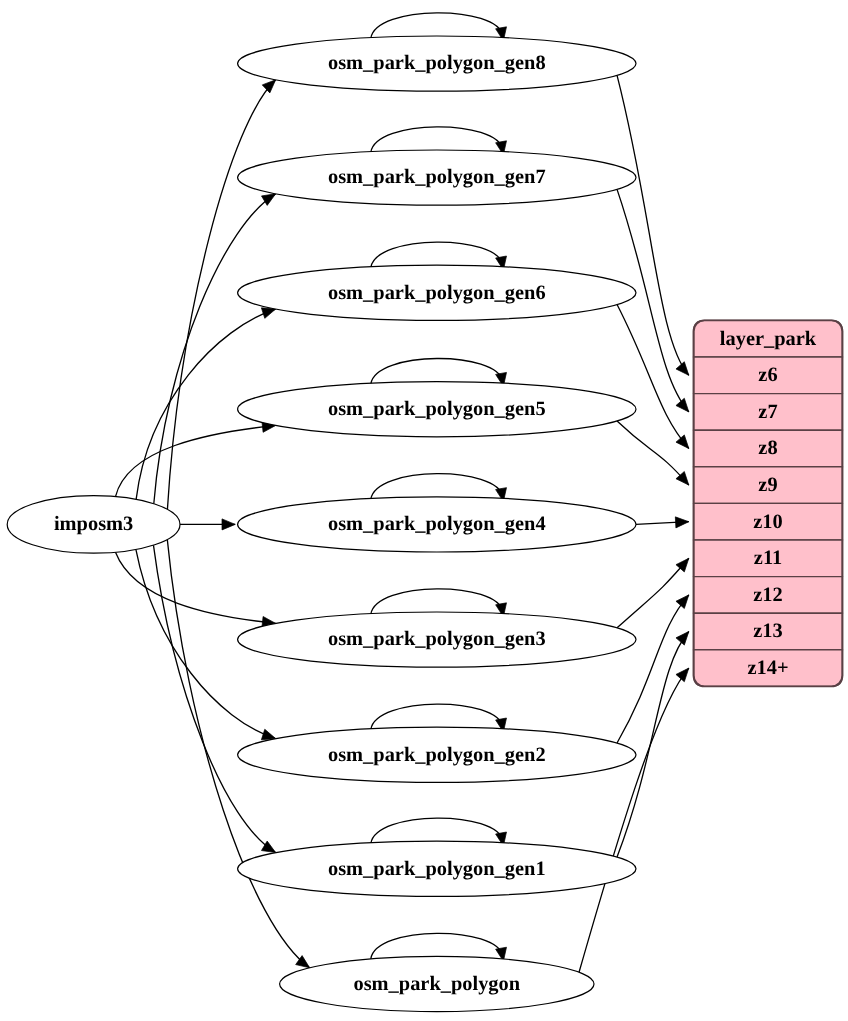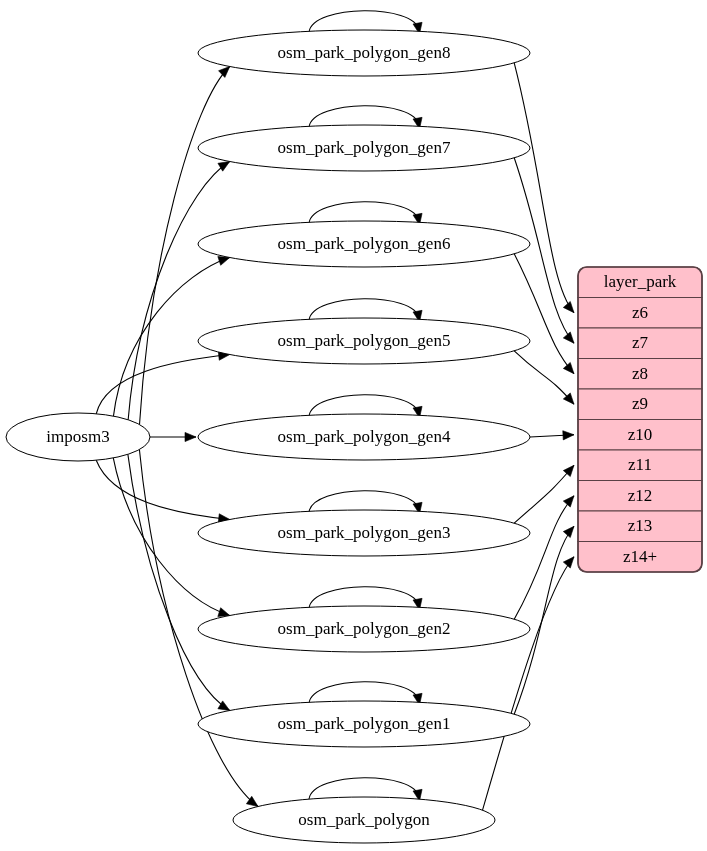--- a/index.html
+++ b/index.html
@@ -10,20 +10,21 @@
   body {
     width: 707px;
     height: 851px;
     font-family: "Liberation Serif", "DejaVu Serif", serif;
     overflow: hidden;
   }
   #graph-root {
     position: relative;
     width: 707px;
     height: 663px;
+    font-weight: bold;
   }
   svg#graph-canvas {
     position: absolute;
     top: 0;
     left: 0;
     width: 707px;
     height: 851px;
   }
   .node-ellipse {
     fill: #ffffff;

